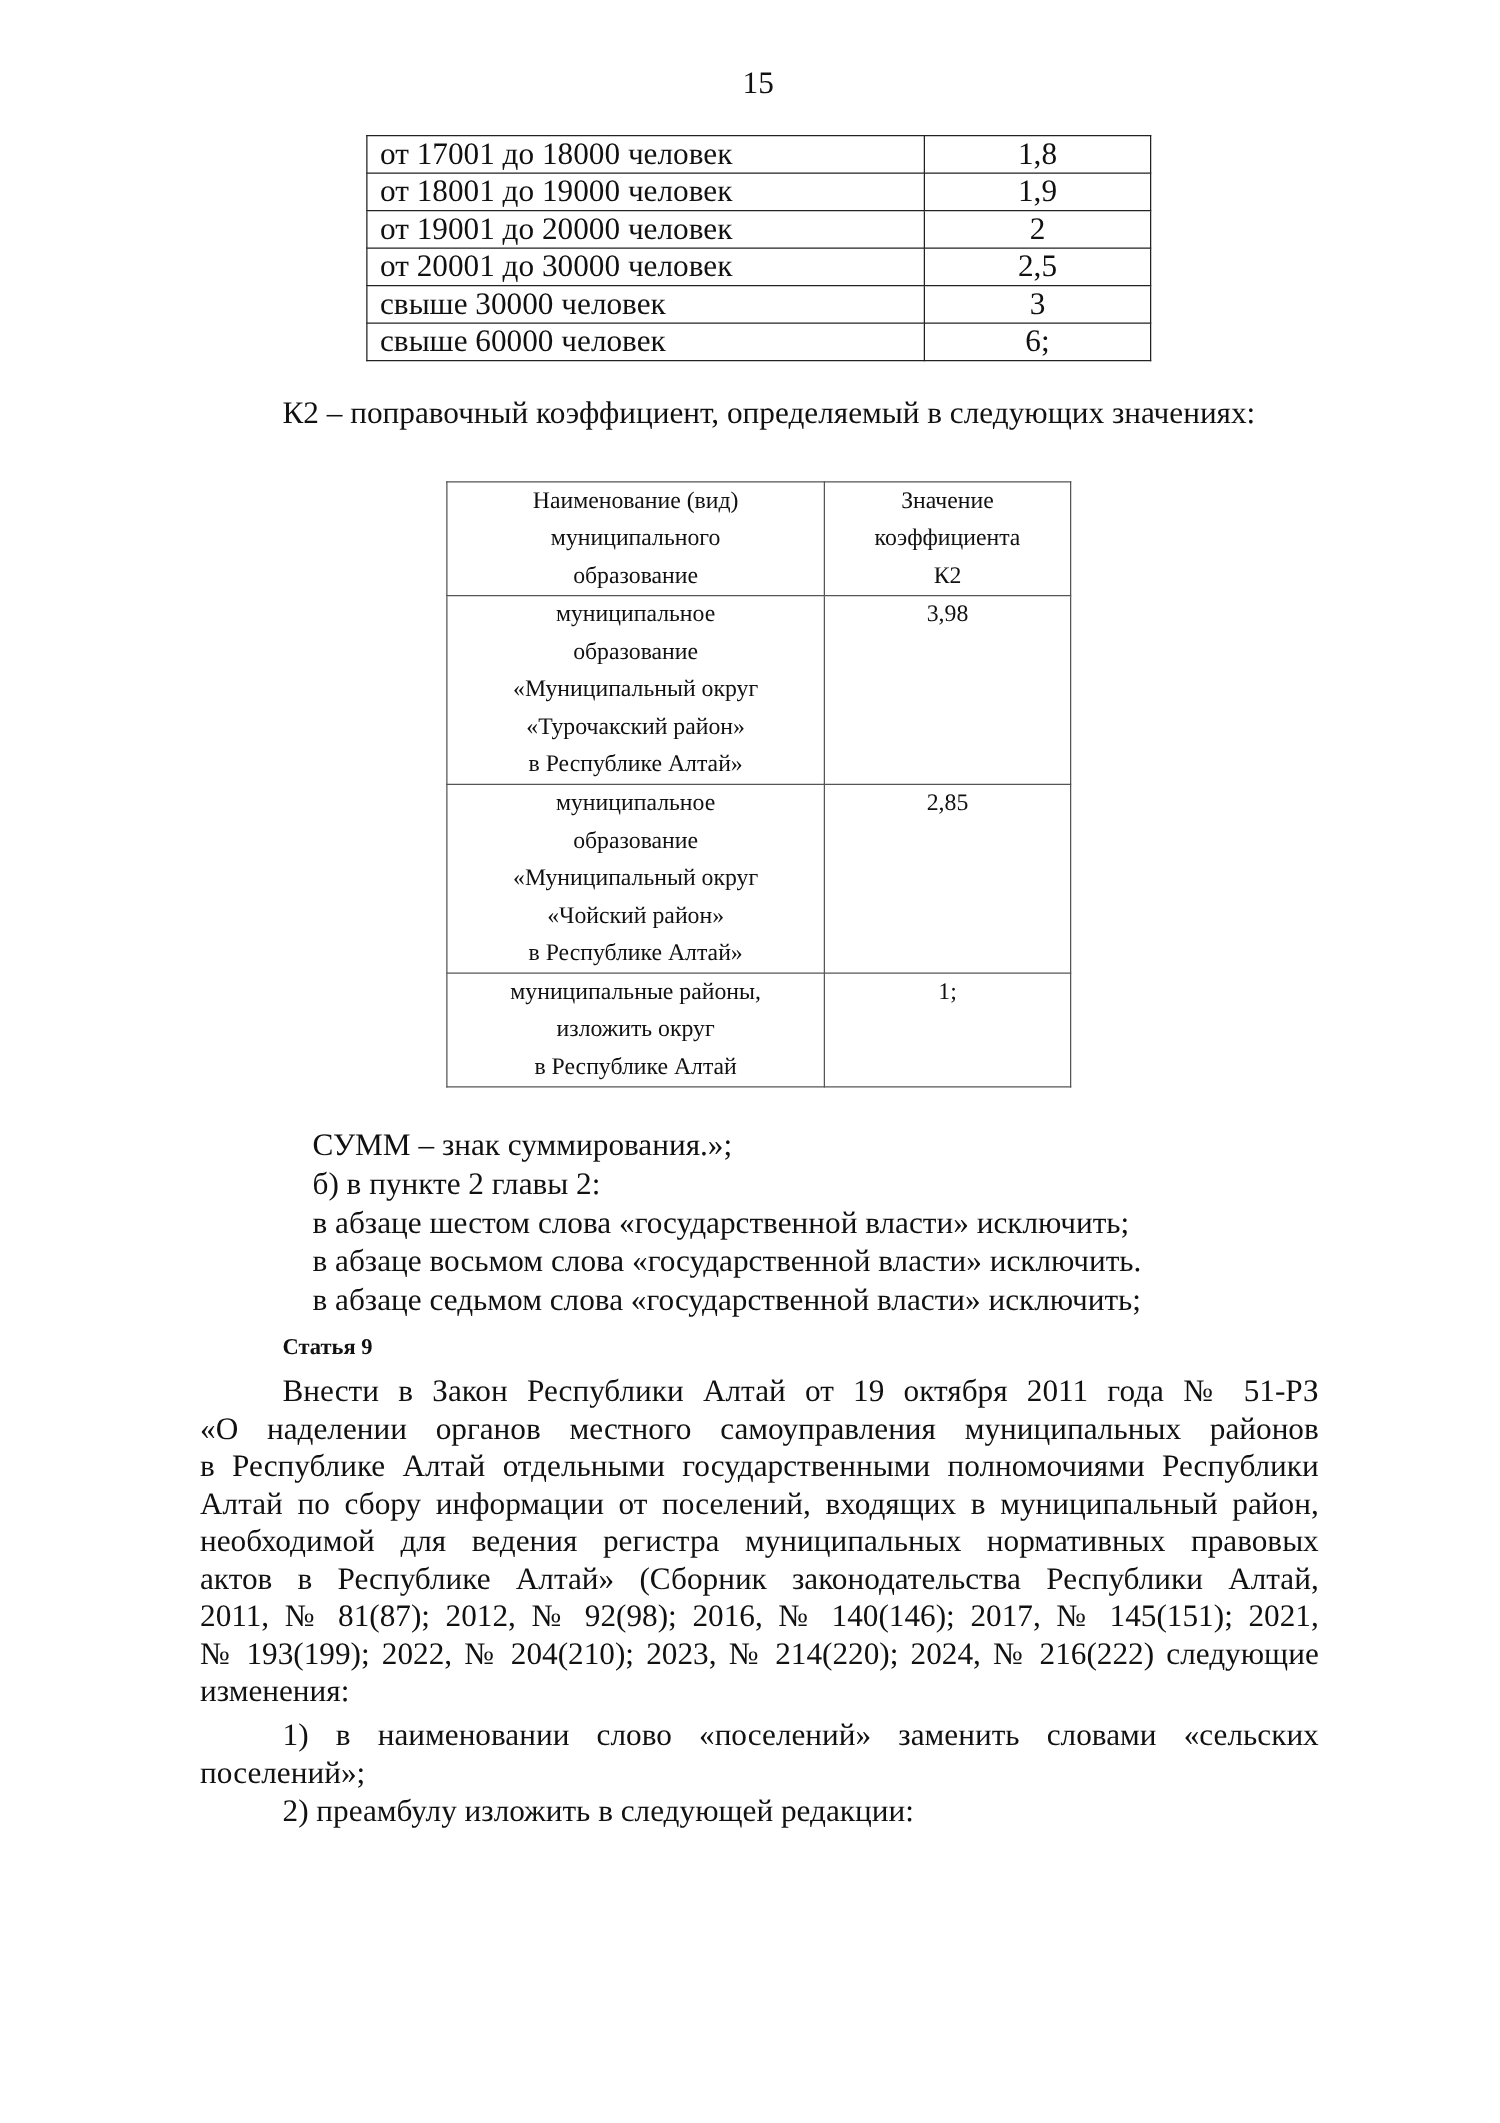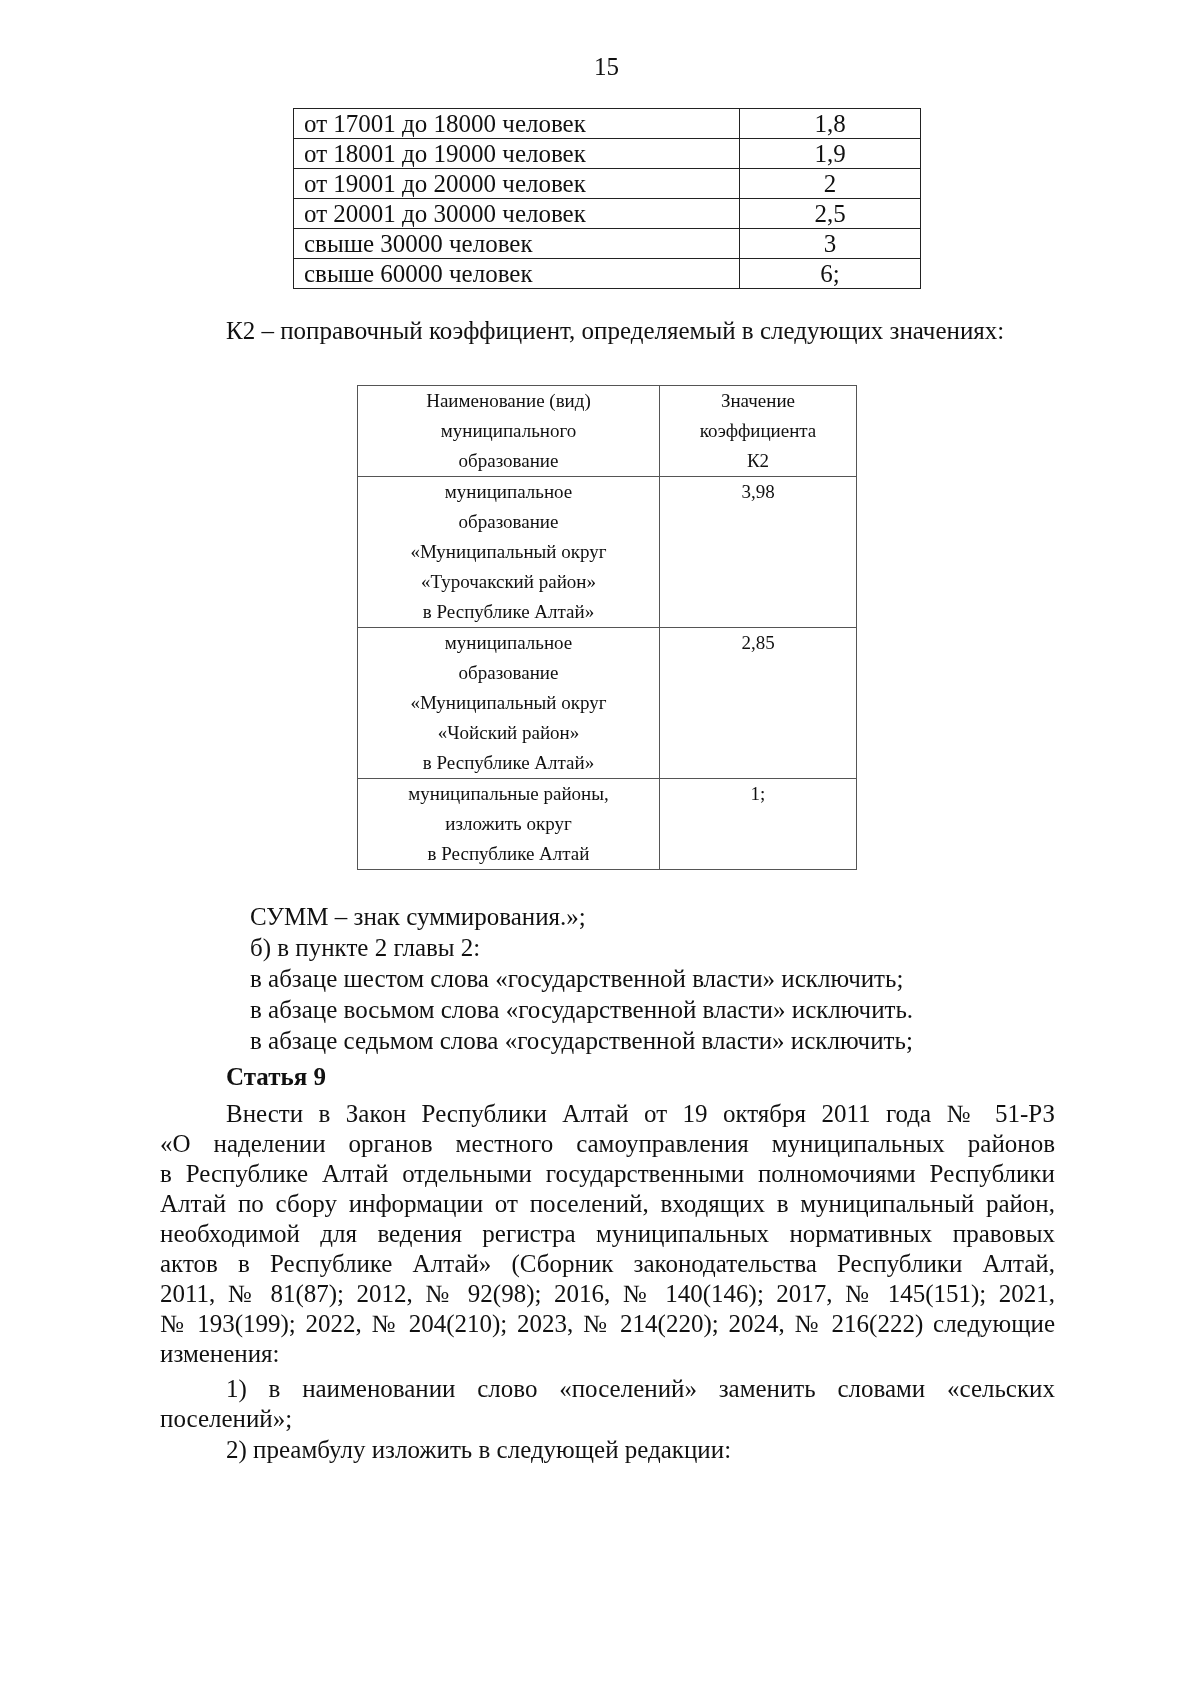--- a/index.html
+++ b/index.html
@@ -71,21 +71,21 @@
     .t2 td.c1 { width: 301px; }
     .t2 .line { display: block; }
 
     .body-lines { left: 226px; top: 901px; }
     .body-lines .ln { display: block; height: 31px; line-height: 31px; margin-left: 24px; }
 
     .article-heading {
       position: absolute;
       left: 226px;
       top: 1062px;
-      font-size: 25px;
+      font-size: 18px;
       font-weight: bold;
       line-height: 30px;
     }
 
     .justified {
       position: absolute;
       left: 160px;
       width: 895px;
       font-size: 25px;
       line-height: 30px;

